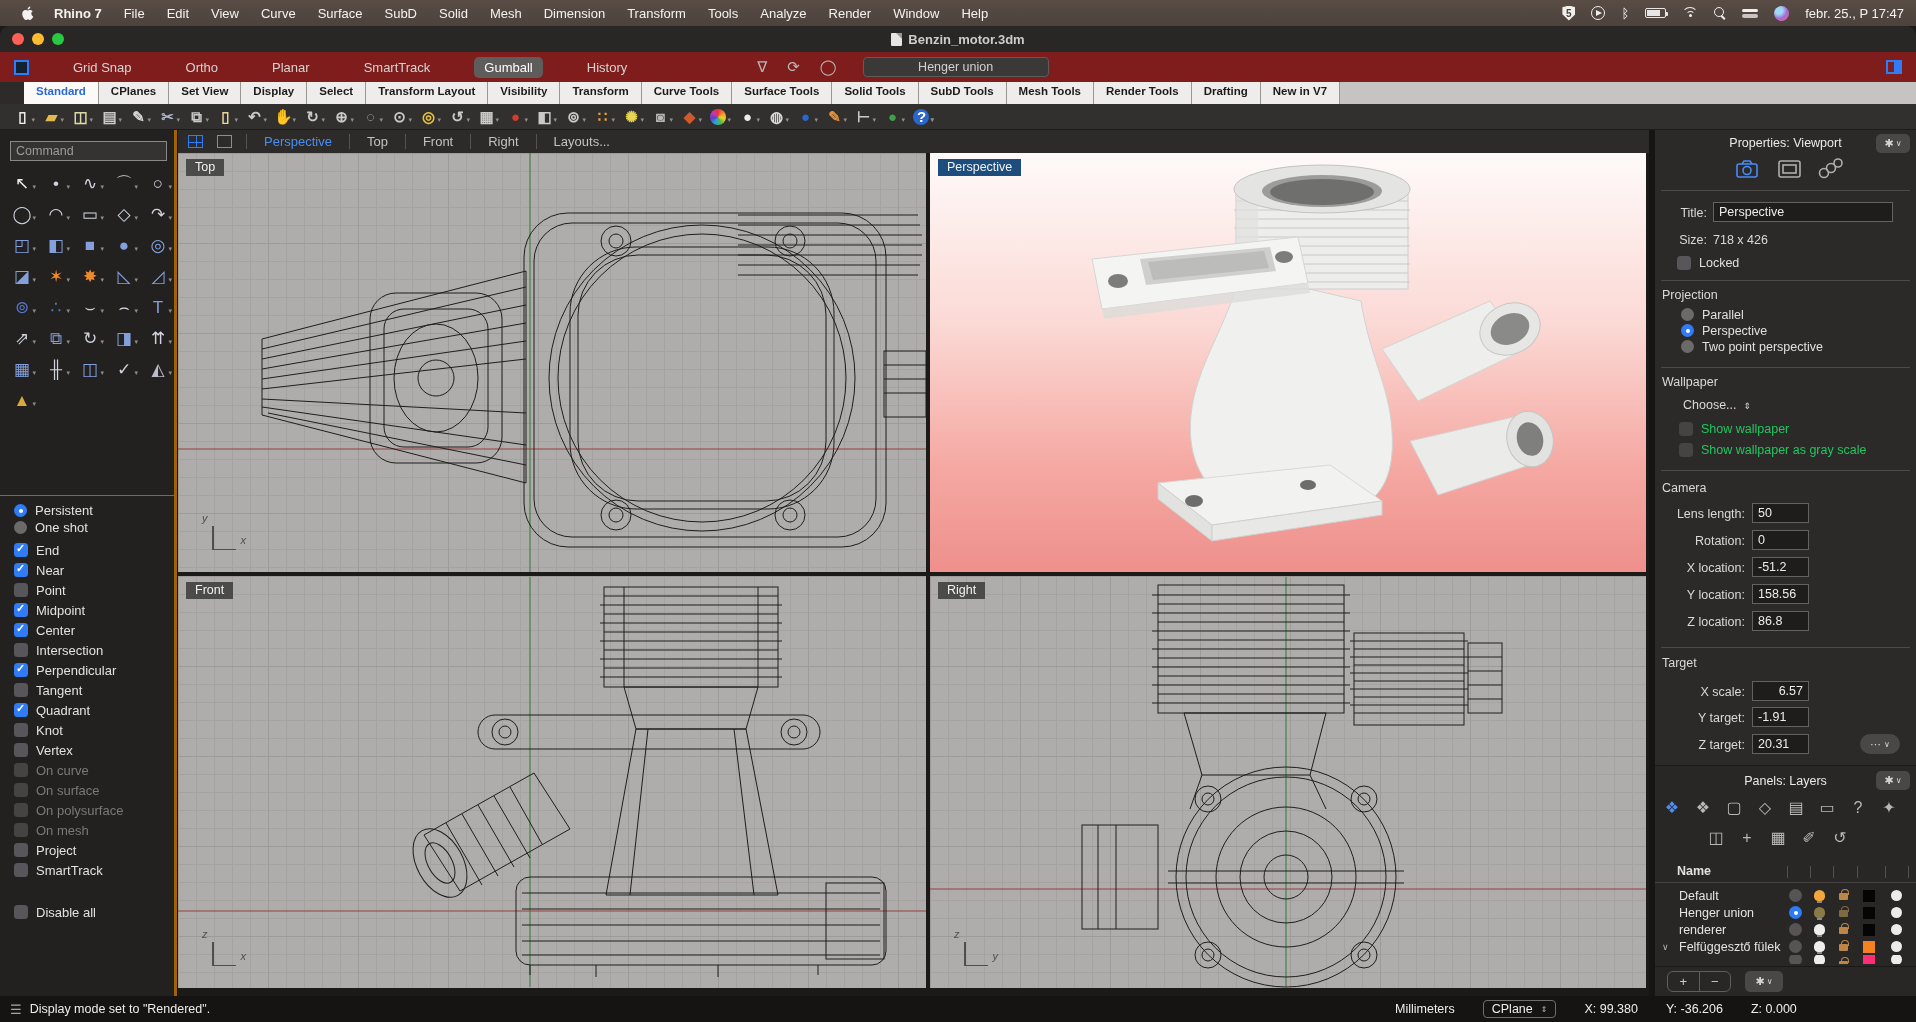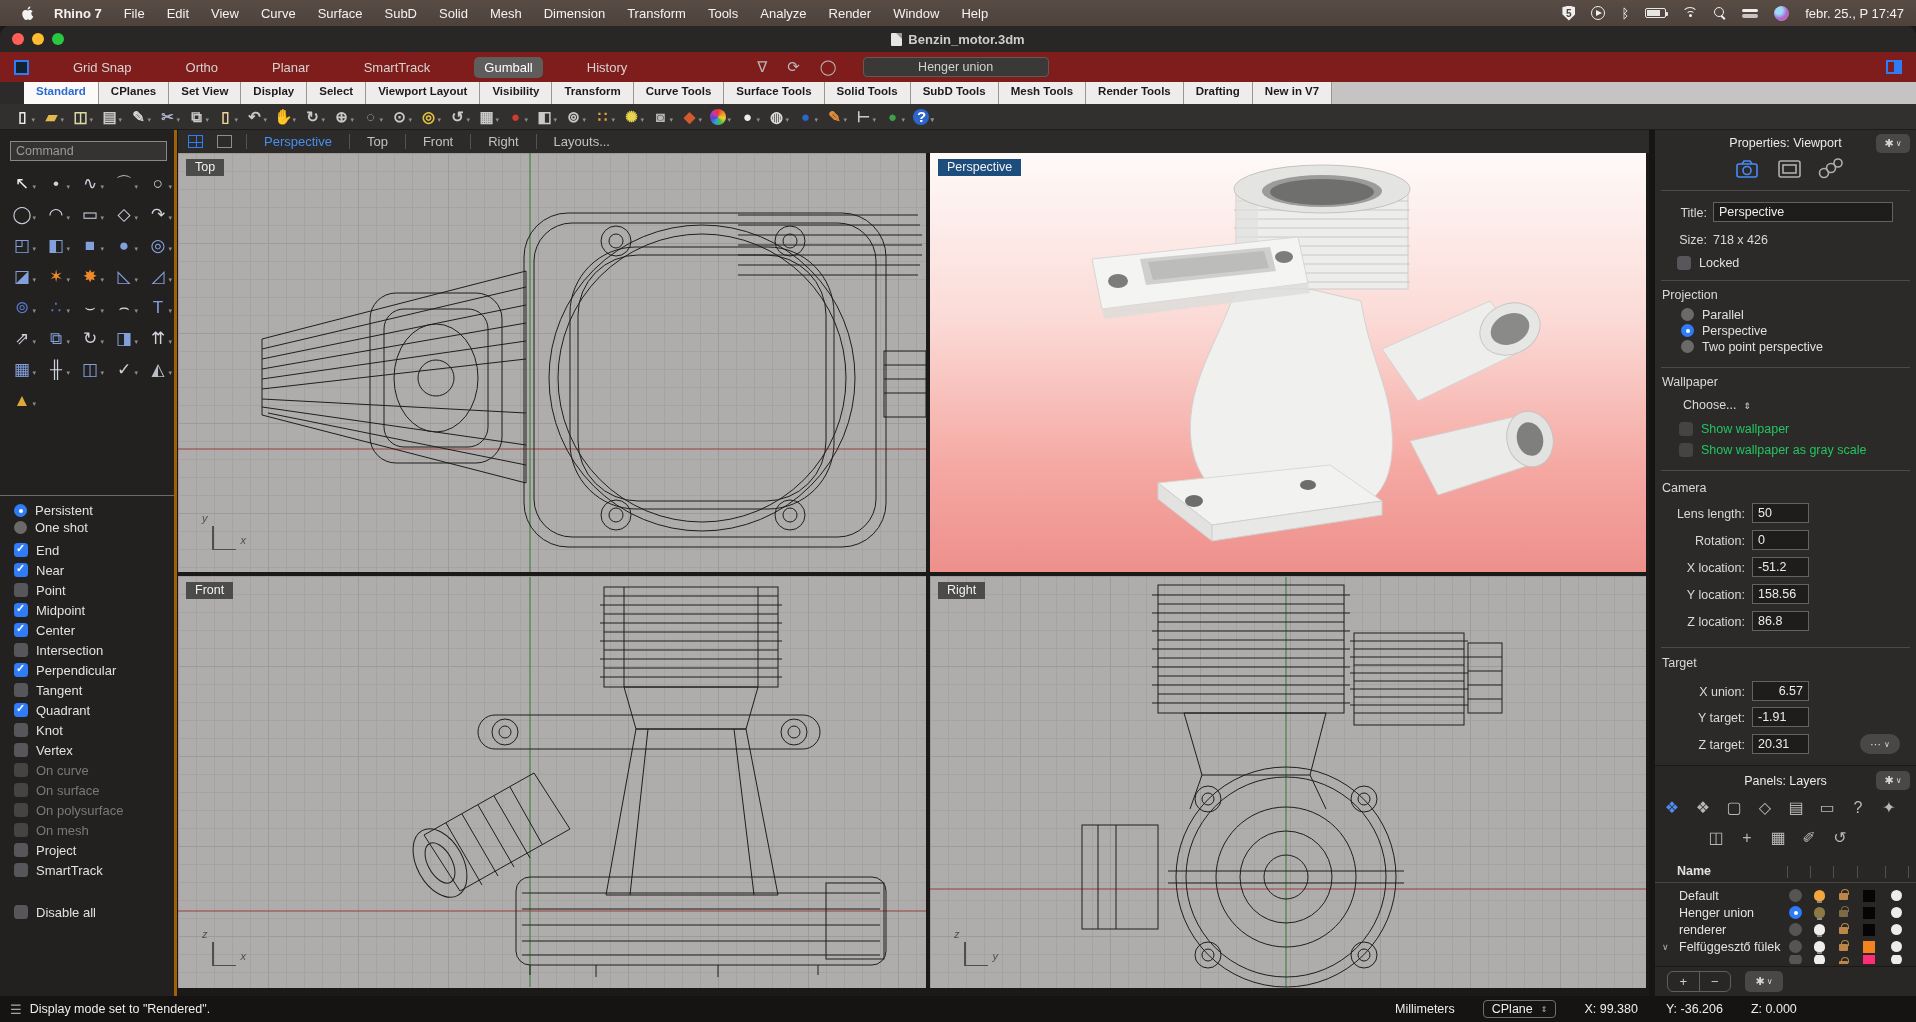--- a/index.html
+++ b/index.html
@@ -252,21 +252,21 @@
     <span id="panel-toggle"></span>
   </div>
 
   <div id="ribbon">
 
   <span class="rtab active">Standard</span>
       <span class="rtab">CPlanes</span>
       <span class="rtab">Set View</span>
       <span class="rtab">Display</span>
       <span class="rtab">Select</span>
-      <span class="rtab">Viewport Layout</span>
+      <span class="rtab">Transform Layout</span>
       <span class="rtab">Visibility</span>
       <span class="rtab">Transform</span>
       <span class="rtab">Curve Tools</span>
       <span class="rtab">Surface Tools</span>
       <span class="rtab">Solid Tools</span>
       <span class="rtab">SubD Tools</span>
       <span class="rtab">Mesh Tools</span>
       <span class="rtab">Render Tools</span>
       <span class="rtab">Drafting</span>
       <span class="rtab">New in V7</span>
@@ -675,21 +675,21 @@
       <input class="pinput" style="top: 400px; left: 97px; width: 57px;" value="0">
       <span class="plabel prow-lab" style="top:431px;left:0;width:90px">X location:</span>
       <input class="pinput" style="top: 427px; left: 97px; width: 57px;" value="-51.2">
       <span class="plabel prow-lab" style="top:458px;left:0;width:90px">Y location:</span>
       <input class="pinput" style="top: 454px; left: 97px; width: 57px;" value="158.56">
       <span class="plabel prow-lab" style="top:485px;left:0;width:90px">Z location:</span>
       <input class="pinput" style="top: 481px; left: 97px; width: 57px;" value="86.8">
       <div class="pdivider" style="top:517px"></div>
 
       <span class="plabel" style="top:526px;left:7px">Target</span>
-      <span class="plabel prow-lab" style="top:555px;left:0;width:90px">X union:</span>
+      <span class="plabel prow-lab" style="top:555px;left:0;width:90px">X scale:</span>
       <input class="pinput" style="top: 551px; left: 97px; width: 57px; text-align: right;" value="6.57">
       <span class="plabel prow-lab" style="top:581px;left:0;width:90px">Y target:</span>
       <input class="pinput" style="top: 577px; left: 97px; width: 57px;" value="-1.91">
       <span class="plabel prow-lab" style="top:608px;left:0;width:90px">Z target:</span>
       <input class="pinput" style="top: 604px; left: 97px; width: 57px;" value="20.31">
       <div class="more-btn" style="top:604px;left:205px">
         <span>⋯</span>
           <span style="font-size:8px">∨</span>
       </div>
 

